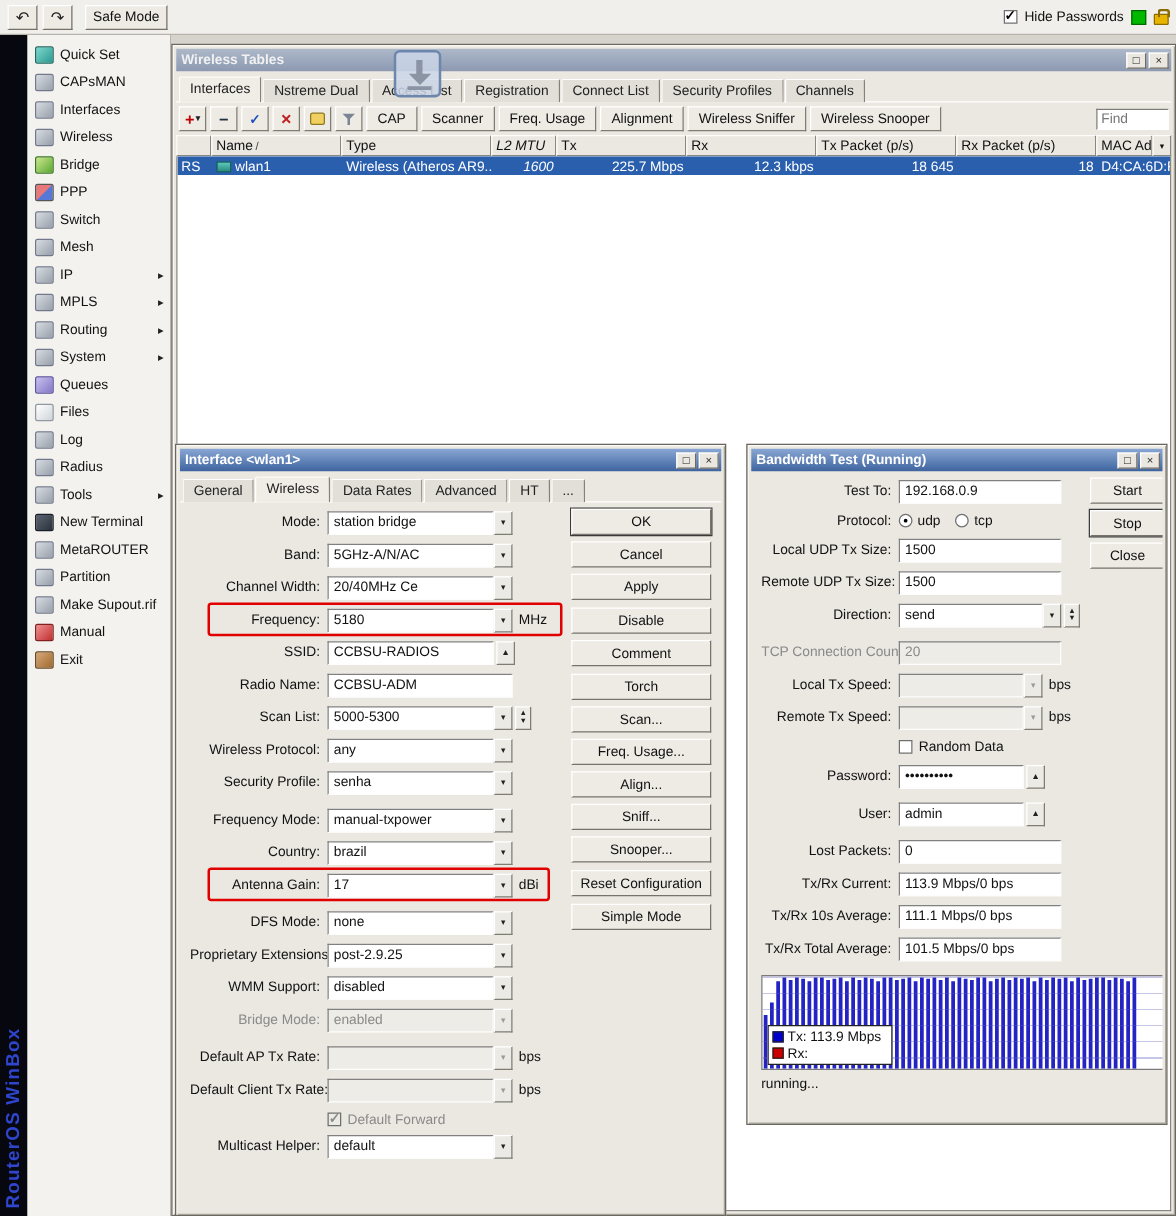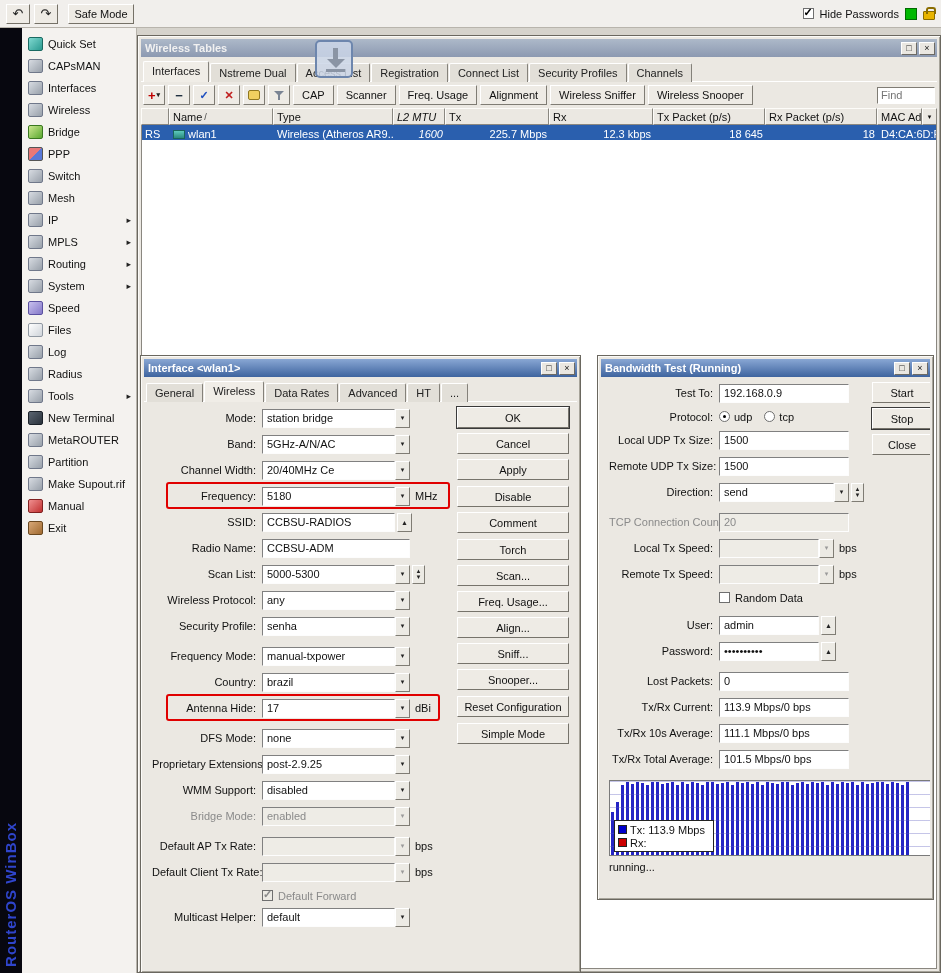--- a/index.html
+++ b/index.html
@@ -228,21 +228,21 @@
         <span>Routing</span>
         <span class="side-arrow">▸</span>
       </div>
     <div class="side-item">
         <span class="side-icon ic-gray"></span>
         <span>System</span>
         <span class="side-arrow">▸</span>
       </div>
     <div class="side-item">
         <span class="side-icon ic-violet"></span>
-        <span>Speed</span>
+        <span>Queues</span>
       </div>
     <div class="side-item">
         <span class="side-icon ic-pale"></span>
         <span>Files</span>
       </div>
     <div class="side-item">
         <span class="side-icon ic-gray"></span>
         <span>Log</span>
       </div>
     <div class="side-item">
@@ -435,21 +435,21 @@
               <span class="combo">manual-txpower</span>
               <span class="ddbtn">▾</span>
             </div>
             <div class="frow">
               <span class="flabel">Country:</span>
               <span class="combo">brazil</span>
               <span class="ddbtn">▾</span>
             </div>
             <div class="frow">
               <i class="redbox hl-gain"></i>
-              <span class="flabel">Antenna Hide:</span>
+              <span class="flabel">Antenna Gain:</span>
               <span class="combo">17</span>
               <span class="ddbtn">▾</span>
               <span class="suffix">dBi</span>
             </div>
             <div class="frow fsp">
               <span class="flabel">DFS Mode:</span>
               <span class="combo">none</span>
               <span class="ddbtn">▾</span>
             </div>
             <div class="frow">
@@ -560,28 +560,28 @@
               <span class="flabel">Remote Tx Speed:</span>
               <span class="fld dis" style="width:100px;"></span>
               <span class="ddbtn dis">▾</span>
               <span class="suffix">bps</span>
             </div>
             <div class="frow" style="height:17px;">
               <span class="flabel"></span>
               <span class="chk"></span>
               <span class="chklabel">Random Data</span>
             </div>
+            <div class="frow">
+              <span class="flabel">Password:</span>
+              <span class="fld fld100">••••••••••</span>
+              <span class="upbtn">▲</span>
+            </div>
             <div class="frow fsp">
               <span class="flabel">User:</span>
               <span class="fld fld100">admin</span>
-              <span class="upbtn">▲</span>
-            </div>
-            <div class="frow">
-              <span class="flabel">Password:</span>
-              <span class="fld fld100">••••••••••</span>
               <span class="upbtn">▲</span>
             </div>
             <div class="frow fsp">
               <span class="flabel">Lost Packets:</span>
               <span class="fld fld130">0</span>
             </div>
             <div class="frow">
               <span class="flabel">Tx/Rx Current:</span>
               <span class="fld fld130">113.9 Mbps/0 bps</span>
             </div>

